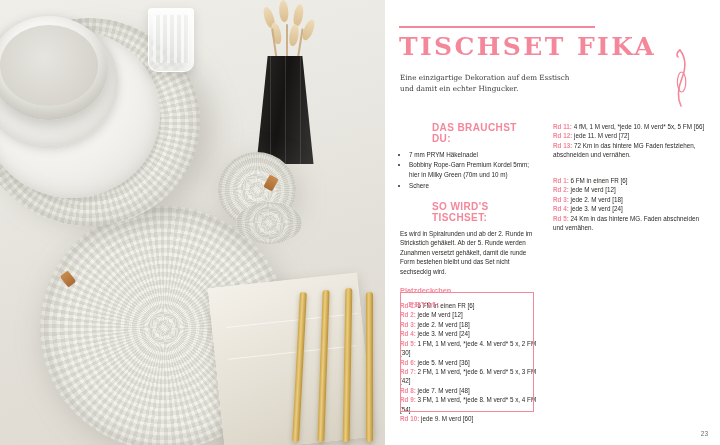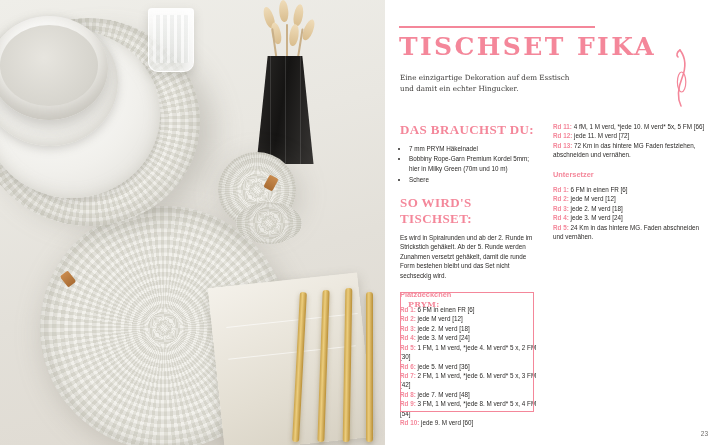--- a/index.html
+++ b/index.html
@@ -74,21 +74,21 @@
     font-family:"DejaVu Serif", serif;
     font-size:25px;letter-spacing:2.4px;color:#f4879a;font-weight:700;
   }
   .title-rule{position:absolute;left:14px;top:26px;width:196px;height:2px;background:#f4879a;}
   .subtitle{
     position:absolute;left:15px;top:72px;width:170px;
     font-family:"DejaVu Serif", serif;font-size:7.2px;line-height:1.55;color:#3c3a38;
   }
   .hook{position:absolute;right:22px;top:46px;width:34px;height:64px;}
 
-  .h-sec{font-family:Liberation Serif, serif;font-weight:700;font-size:13px;letter-spacing:.4px;color:#f4879a;}
+  .h-sec{font-family:Liberation Sans, sans-serif;font-weight:700;font-size:10px;letter-spacing:.4px;color:#f4879a;margin-left:32px;}
   .h-sub{font-weight:700;font-size:7.4px;color:#f4879a;font-family:"Liberation Sans",sans-serif;}
   .body{font-size:6.3px;line-height:1.5;color:#2b2927;}
   .bullets{margin:0;padding-left:9px;font-size:6.3px;line-height:1.62;color:#2b2927;}
   .bullets li{margin:0;}
   .rowline{font-size:6.3px;line-height:1.5;color:#2b2927;}
   .rowline b{color:#f4879a;font-weight:700;}
 
   .col-l{position:absolute;left:15px;top:122px;width:138px;}
   .col-r{position:absolute;left:168px;top:122px;width:152px;}
 
@@ -198,21 +198,20 @@
       <div class="rowline"><b>Rd 8:</b> <span>jede 7. M verd [48]</span></div>
       <div class="rowline"><b>Rd 9:</b> <span>3 FM, 1 M verd, *jede 8. M verd* 5 x, 4 FM [54]</span></div>
       <div class="rowline"><b>Rd 10:</b> <span>jede 9. M verd [60]</span></div>
     </div>
 
     <div class="col-r">
       <div class="rowline"><b>Rd 11:</b> <span>4 fM, 1 M verd, *jede 10. M verd* 5x, 5 FM [66]</span></div>
       <div class="rowline"><b>Rd 12:</b> <span>jede 11. M verd [72]</span></div>
       <div class="rowline"><b>Rd 13:</b> <span>72 Km in das hintere MG Faden festziehen, abschneiden und vernähen.</span></div>
       <div class="spacer10"></div>
-      <div class="h-sub">Untersetzer</div>
       <div class="spacer6"></div>
       <div class="rowline"><b>Rd 1:</b> <span>6 FM in einen FR [6]</span></div>
       <div class="rowline"><b>Rd 2:</b> <span>jede M verd [12]</span></div>
       <div class="rowline"><b>Rd 3:</b> <span>jede 2. M verd [18]</span></div>
       <div class="rowline"><b>Rd 4:</b> <span>jede 3. M verd [24]</span></div>
       <div class="rowline"><b>Rd 5:</b> <span>24 Km in das hintere MG. Faden abschneiden und vernähen.</span></div>
     </div>
 
     <div class="tipbox">
       <div class="tip-h">PRYM:</div>

